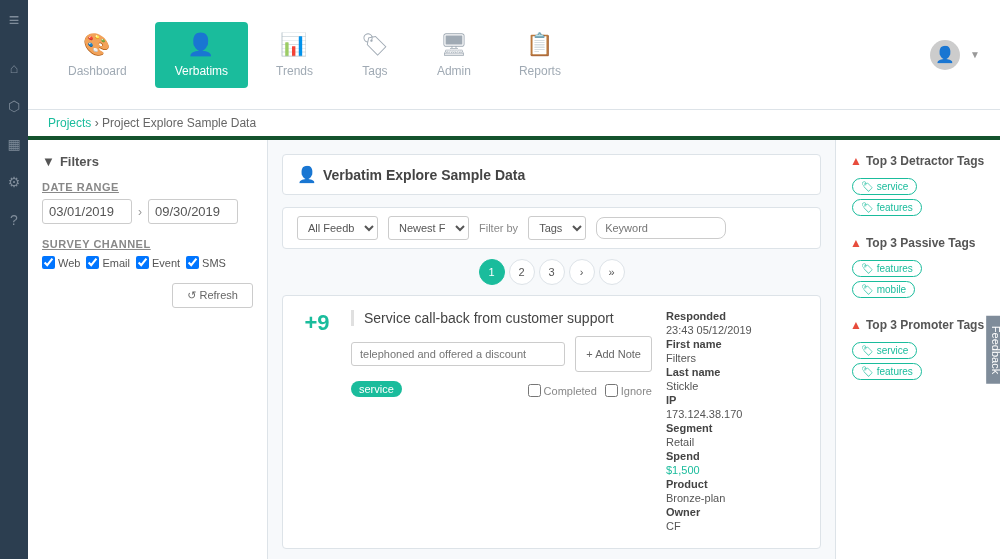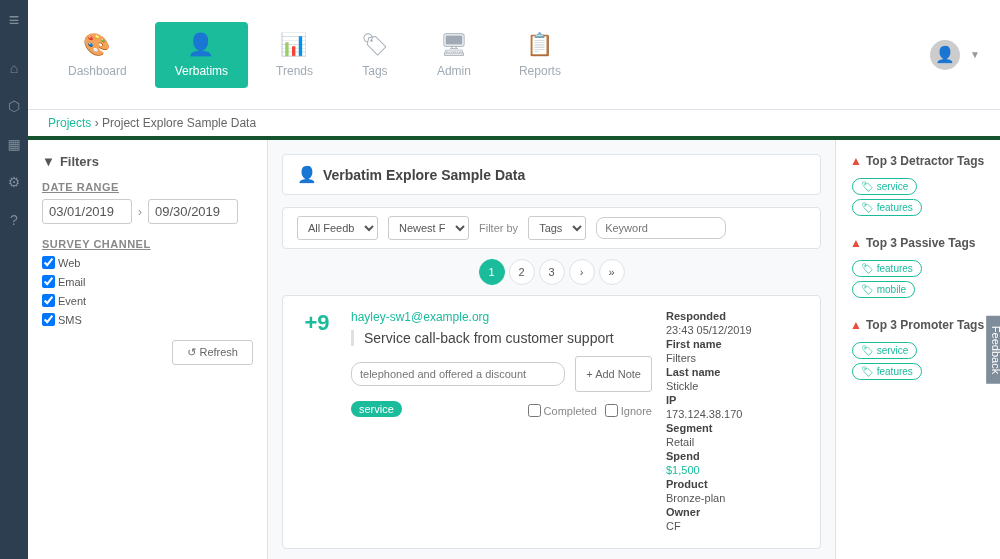--- a/index.html
+++ b/index.html
@@ -130,21 +130,21 @@
     .date-input {
       border: 1px solid #ccc;
       border-radius: 3px;
       padding: 4px 6px;
       font-size: 13px;
       width: 90px;
       color: #555;
     }
     .date-arrow { color: #999; font-size: 12px; }
     .survey-channel { margin-bottom: 14px; }
-    .channel-checkboxes { display: flex; flex-wrap: wrap; gap: 6px; margin-top: 4px; flex-direction: column; }
+    .channel-checkboxes { display: flex; flex-wrap: wrap; gap: 6px; margin-top: 4px; }
     .channel-check { display: flex; align-items: center; gap: 3px; font-size: 11px; color: #555; }
     .refresh-btn {
       background: #fff;
       border: 1px solid #ccc;
       border-radius: 3px;
       padding: 5px 14px;
       font-size: 11px;
       color: #666;
       cursor: pointer;
       float: right;
@@ -243,21 +243,21 @@
     }
     .card-body { flex: 1; }
     .card-email { color: #1abc9c; font-size: 12px; margin-bottom: 6px; }
     .card-text { font-size: 14px; color: #444; margin-bottom: 10px; border-left: 3px solid #e0e0e0; padding-left: 10px; }
     .card-note-row {
       display: flex; align-items: center; gap: 10px; margin-bottom: 8px;
     }
     .note-input {
       flex: 1;
       border: 1px solid #ccc;
-      border-radius: 10px;
+      border-radius: 3px;
       padding: 5px 8px;
       font-size: 11px;
       color: #555;
     }
     .add-note-btn {
       background: #fff;
       border: 1px solid #ccc;
       border-radius: 3px;
       padding: 11px 10px;
       font-size: 11px;
@@ -458,21 +458,20 @@
         <div class="page-btn active">1</div>
         <div class="page-btn">2</div>
         <div class="page-btn">3</div>
         <div class="page-btn">›</div>
         <div class="page-btn">»</div>
       </div>
 
       <div class="verbatim-card">
         <div class="score-badge">+9</div>
         <div class="card-body">
-          <div class="card-email">hayley-sw1@example.org</div>
           <div class="card-text">Service call-back from customer support</div>
           <div class="card-note-row">
             <input class="note-input" type="text" placeholder="telephoned and offered a discount" style="">
             <button class="add-note-btn">
               <span>+</span>
               <span>Add Note</span>
             </button>
           </div>
           <div style="display:flex; align-items:center; justify-content:space-between;">
             <div class="tag-row">

